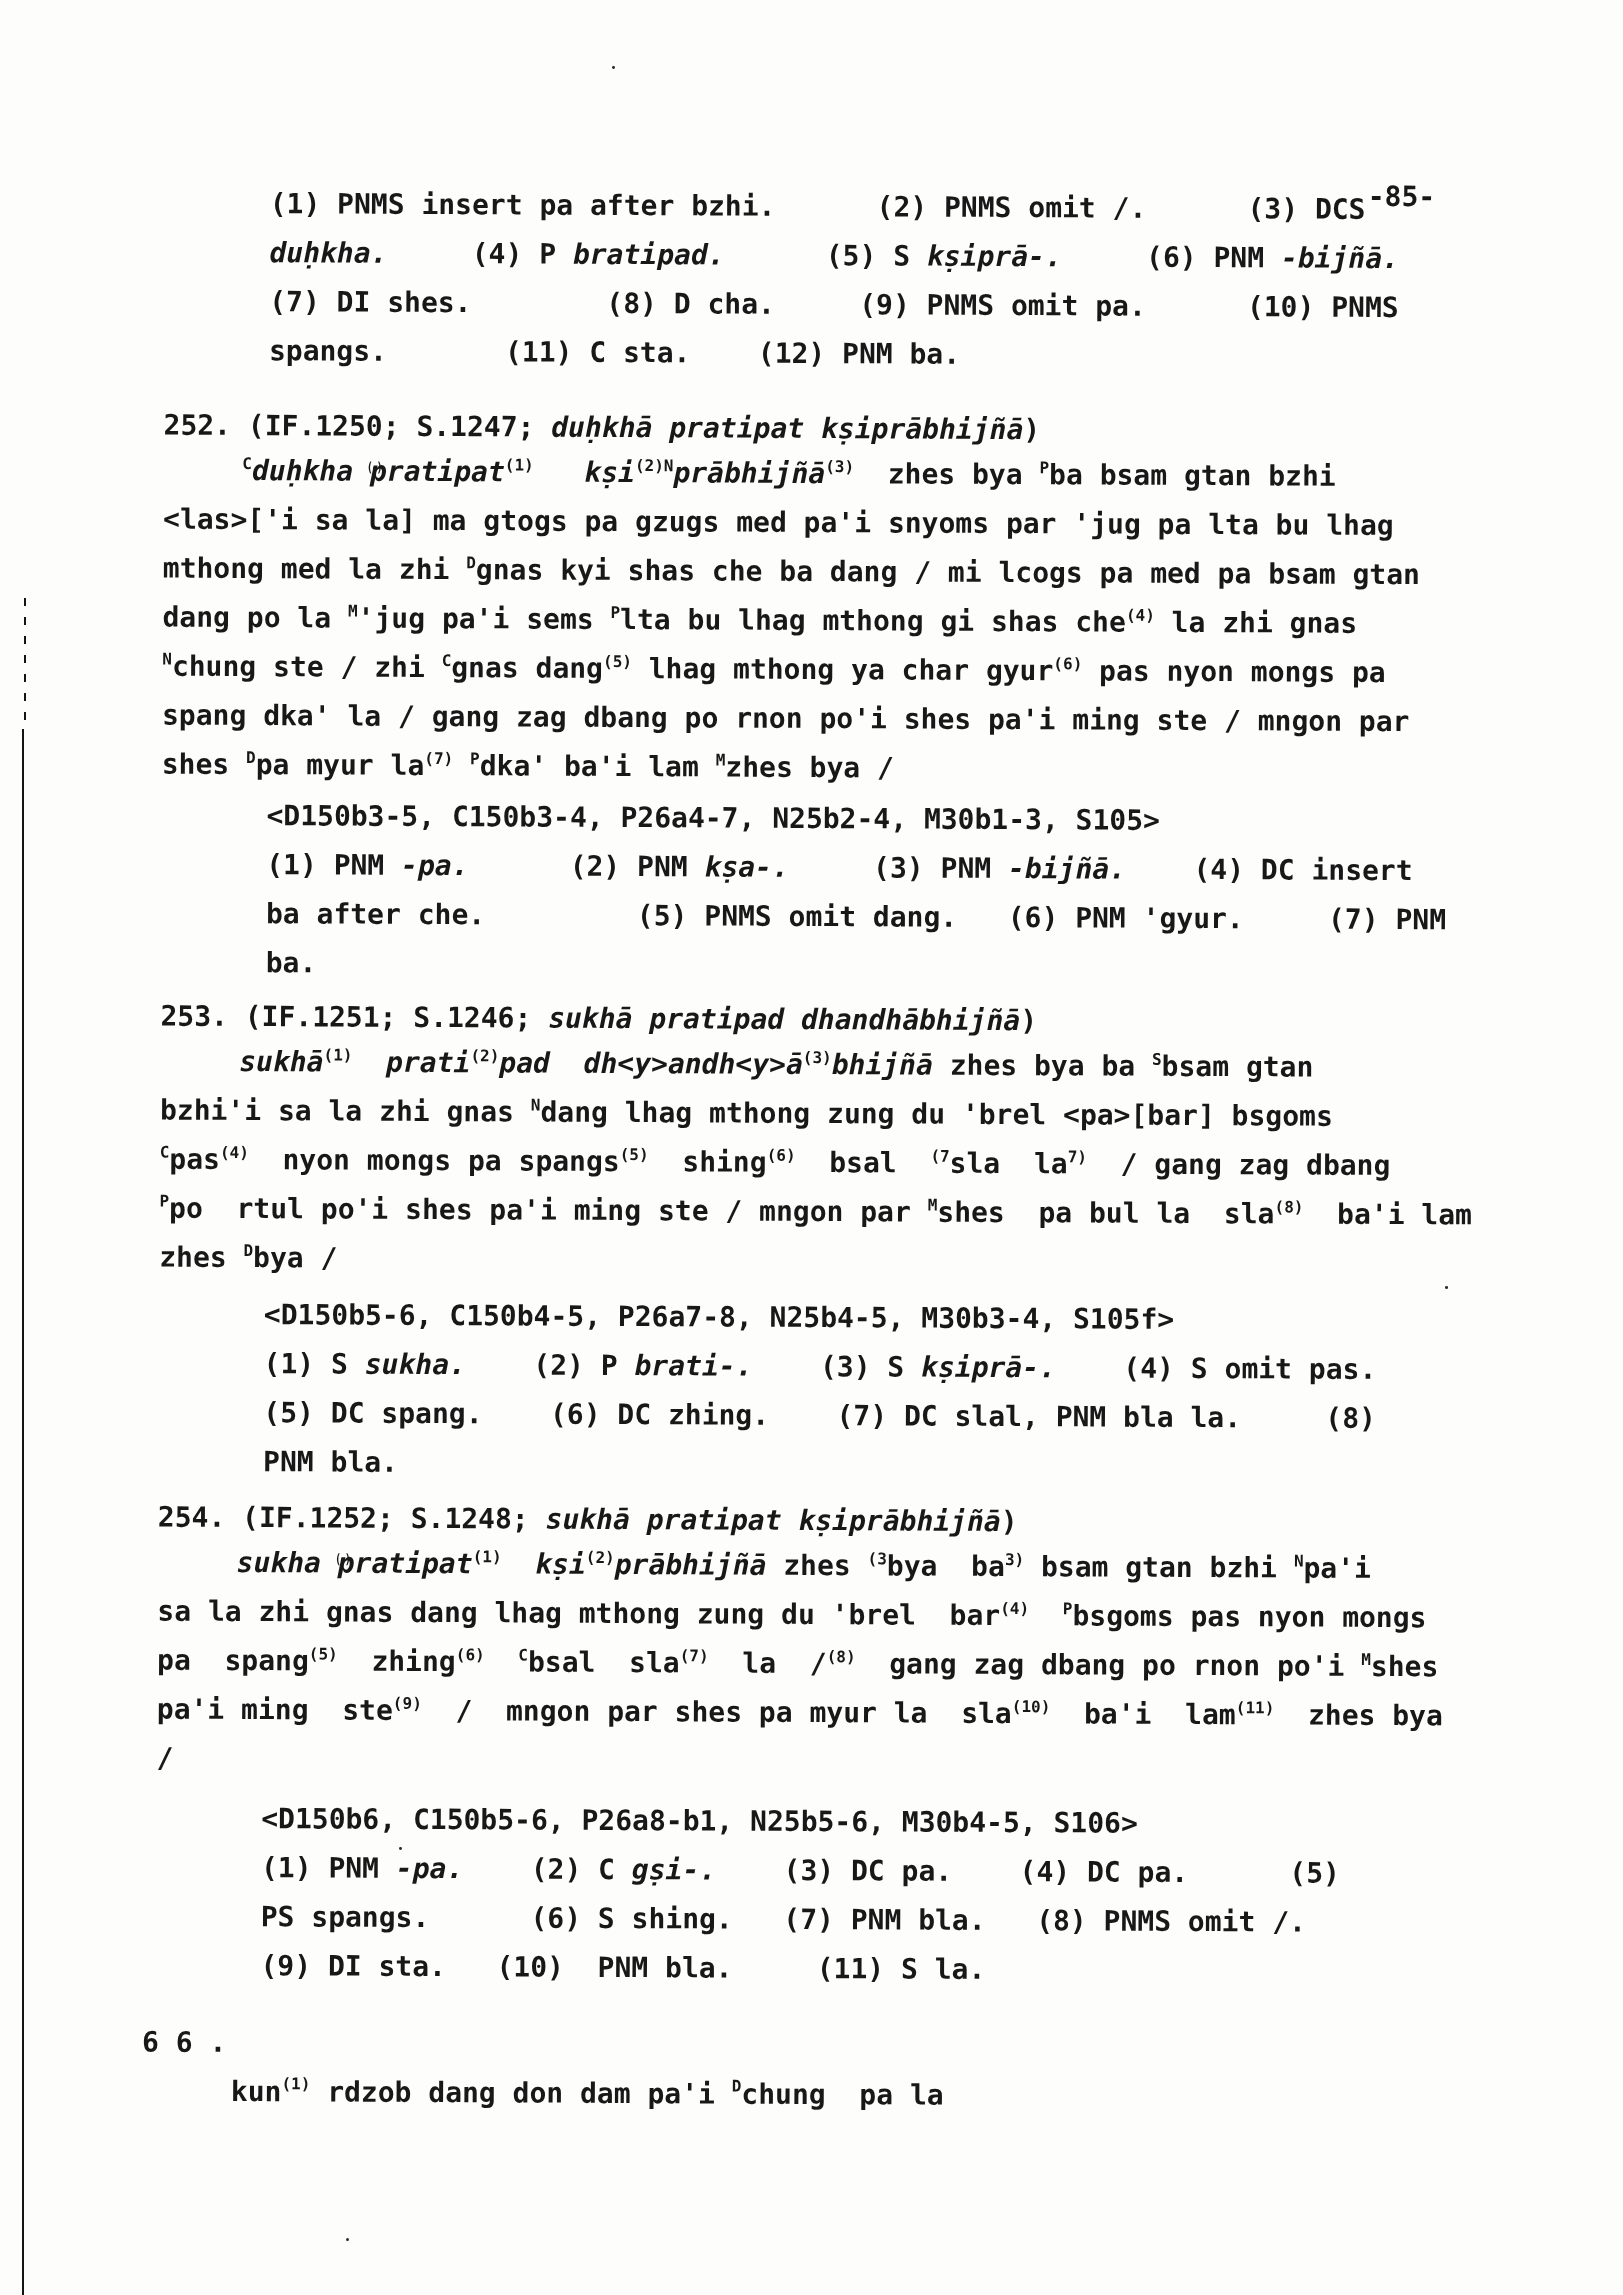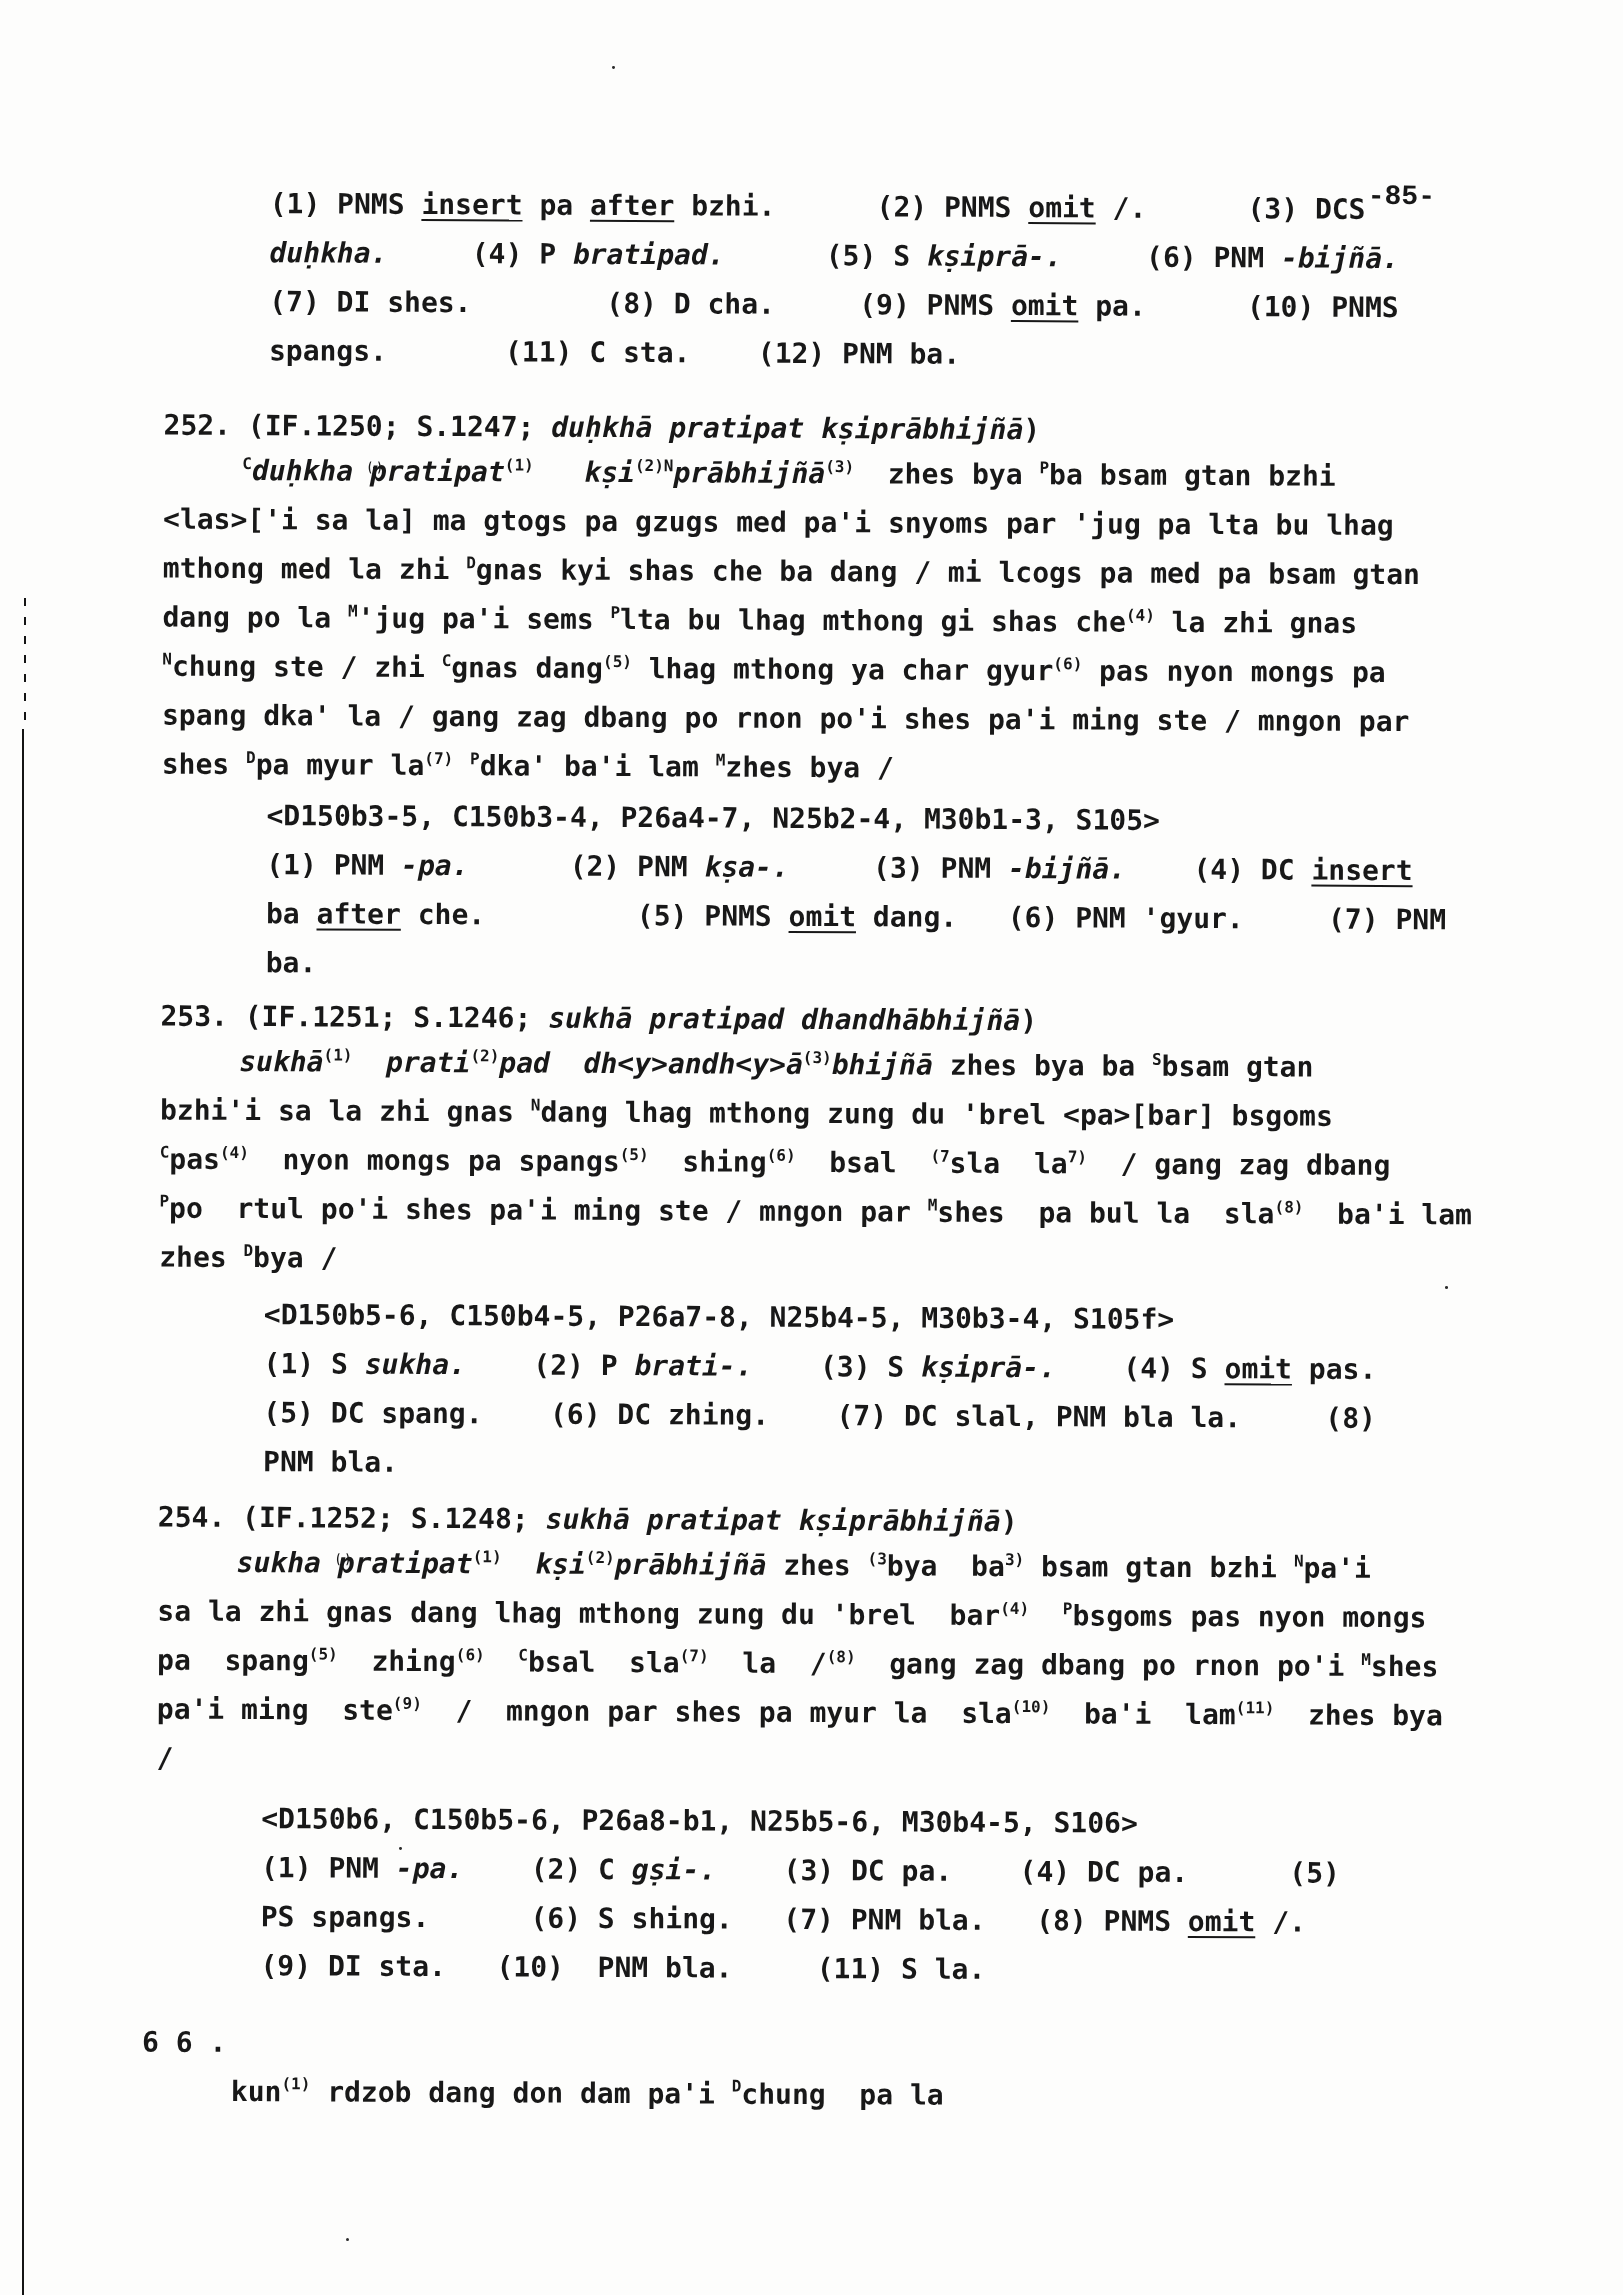--- a/index.html
+++ b/index.html
@@ -7,21 +7,21 @@
     position:relative;
     width:1624px;height:2295px;
     background:#fdfdfc;
     overflow:hidden;
     color:#181818;
     font-family:"DejaVu Sans Mono","Liberation Mono","DejaVu Sans",monospace;
     font-weight:700;
     font-size:28px;
   }
   .rot{position:absolute;left:0;top:0;width:100%;height:100%;transform:rotate(0.3deg);transform-origin:50% 40%;}
-  .page-number{position:absolute;left:1364px;top:177px;line-height:34px;font-family:Liberation Mono, monospace;}
+  .page-number{position:absolute;left:1364px;top:177px;line-height:34px;}
   #content{padding-top:182px;}
   .blk{margin:0;}
   .line{white-space:pre;height:49px;line-height:49px;}
   .heading .line{height:40px;line-height:40px;}
   
   [data-name="top-apparatus"]{margin-left:278px;}
   .heading{margin-left:161px;}
   [data-name="section-252-heading"]{margin-top:31px;}
   [data-name="section-253-heading"]{margin-top:10.2px;}
   [data-name="section-254-heading"]{margin-top:12px;}
@@ -31,21 +31,21 @@
   [data-name="section-252-witnesses"]{margin-top:2.3px;}
   [data-name="section-253-witnesses"]{margin-top:8px;}
   [data-name="section-254-witnesses"]{margin-top:10.2px;}
   .app{margin-left:266px;}
   [data-name="note-26"]{margin-left:148px;margin-top:28px;}
   .kun{margin-left:161px;}
   .kun .line{text-indent:76px;}
   
   .it{font-style:italic;}
   .sup{font-size:16px;position:relative;top:-11.3px;letter-spacing:0;}
-  .un{text-decoration:underline;text-decoration-thickness:2.3px;text-underline-offset:5.1px;}
+  .un{text-decoration-thickness:2.3px;text-underline-offset:5.1px;}
   .ovm{position:relative;}
   .ovm::after{
     content:attr(data-ov);
     position:absolute;left:50%;top:-12.5px;
     transform:translateX(-50%) scaleX(.75);
     font-size:13.6px;font-style:normal;letter-spacing:-1.7px;
   }
   
   .edge-line{position:absolute;background:#141414;}
   .edge-dashed{

